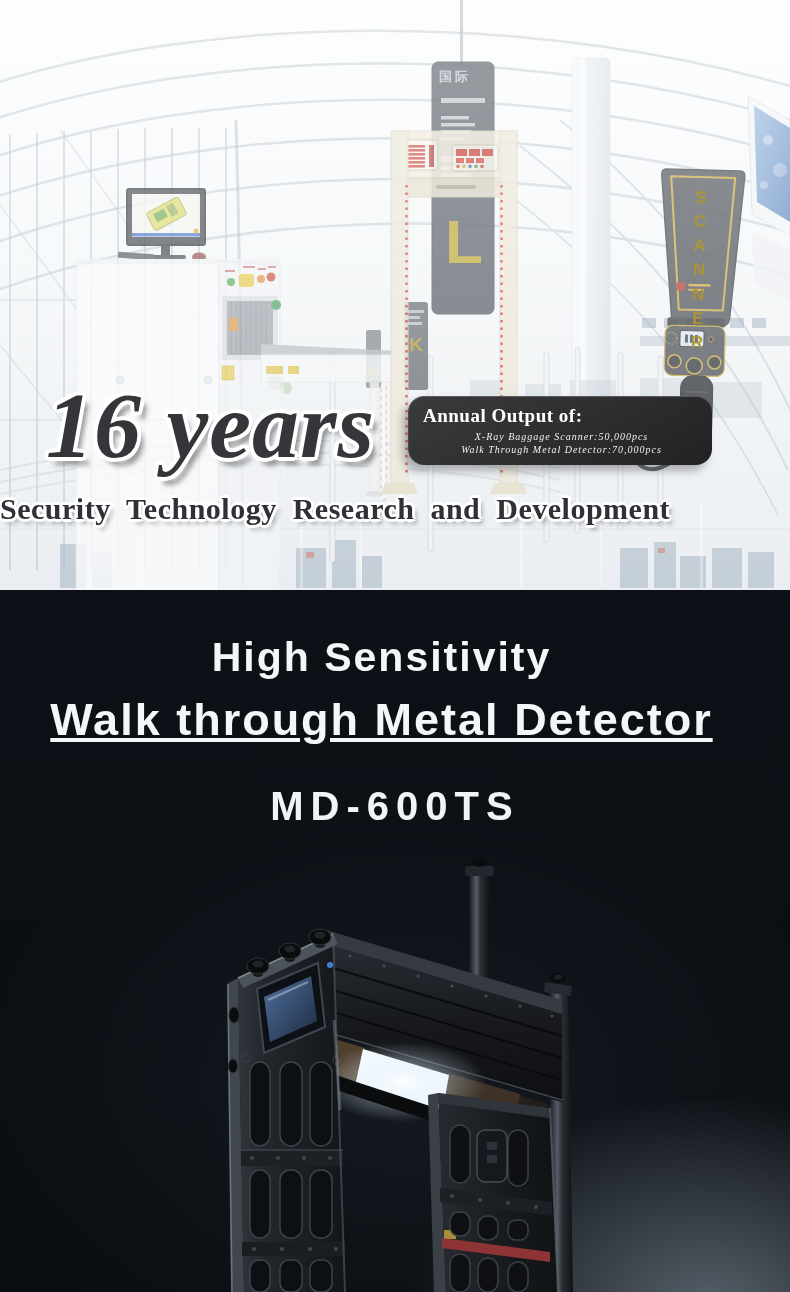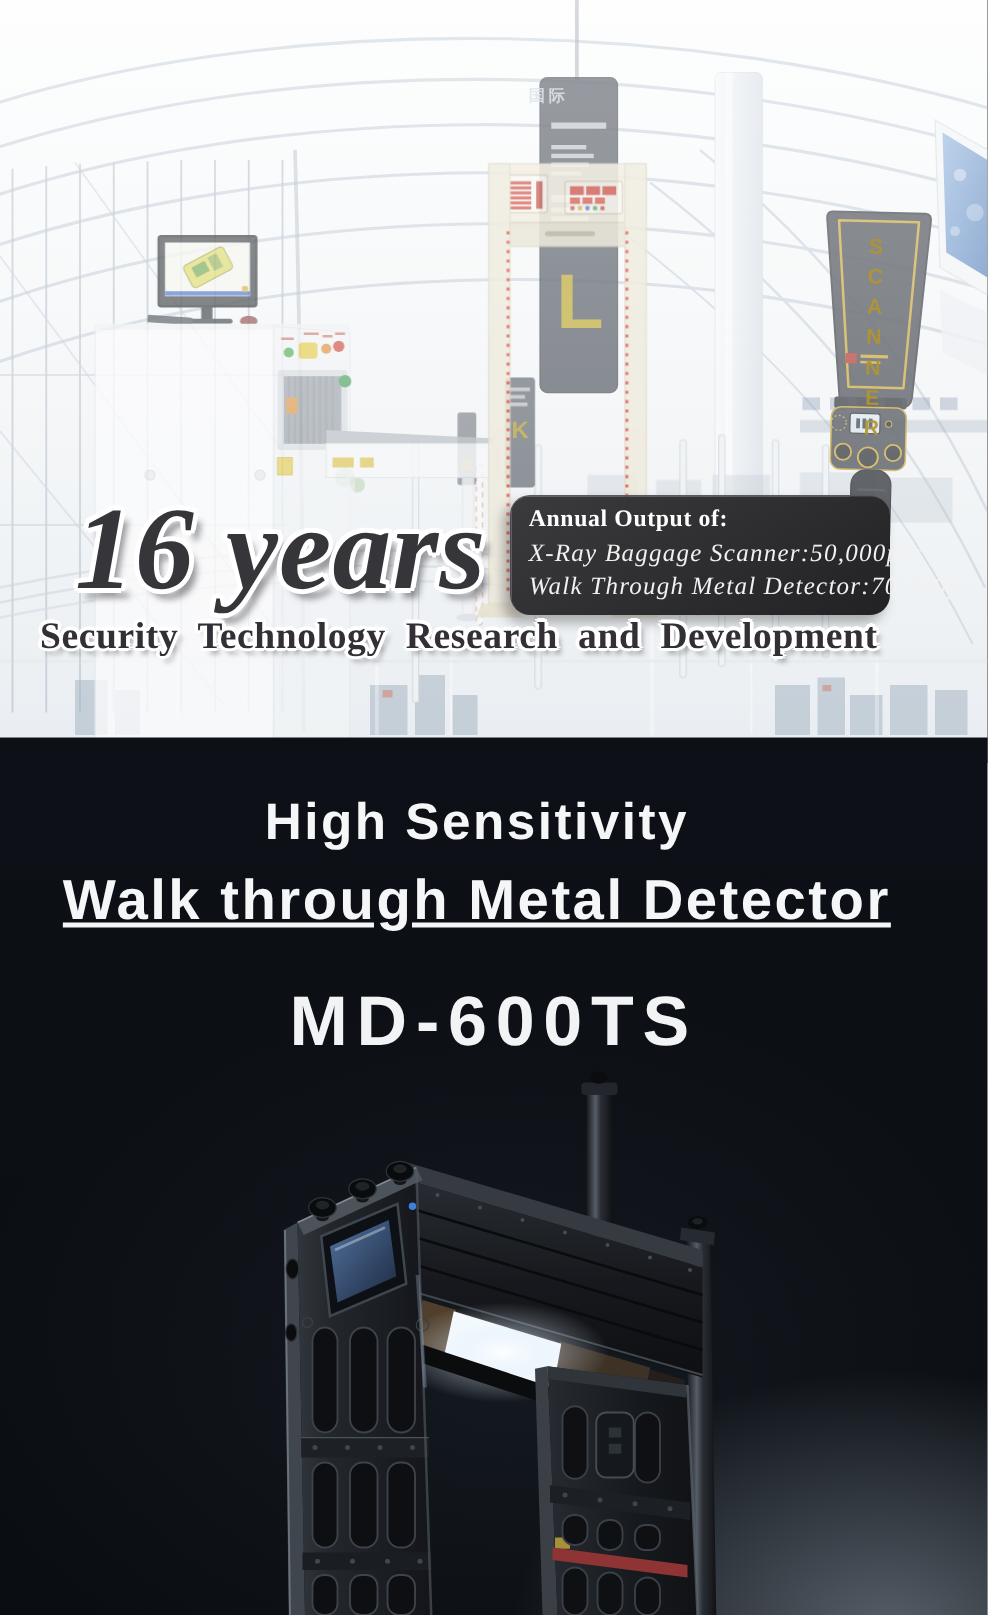--- a/index.html
+++ b/index.html
@@ -3,60 +3,60 @@
 <meta charset="utf-8">
 <style>
   html,body{margin:0;padding:0;background:#222;}
   .page{position:relative;width:790px;height:1292px;margin:0 auto;overflow:hidden;
         font-family:"Liberation Sans",sans-serif;background:#fff;}
   
   .hero{position:absolute;left:0;top:0;width:790px;height:590px;overflow:hidden;
         background:linear-gradient(#fdfefe,#e9edf1);}
   .hero svg{position:absolute;left:0;top:0;}
   .ov{position:absolute;pointer-events:none;}
-  .sign-top{left:412px;top:68px;width:54px;text-align:center;color:#dfe5ea;
+  .sign-top{left:428px;top:68px;width:54px;text-align:center;color:#dfe5ea;
             font-weight:bold;font-size:13px;letter-spacing:3px;opacity:.85;}
   .sign-L{left:438px;top:206px;width:52px;text-align:center;color:#e3cf6b;
           font-weight:bold;font-size:62px;opacity:.8;}
   .sign-K{left:404px;top:334px;width:24px;text-align:center;color:#d6c058;
           font-weight:bold;font-size:19px;opacity:.75;}
   .scanner-label{left:688px;top:186px;width:22px;text-align:center;color:#b2952f;
           font-weight:bold;font-size:17px;line-height:1.42;word-break:break-all;
           opacity:.9;transform:rotate(1.5deg);}
-  .years{left:46px;top:376px;margin:14px;font-family:"Liberation Serif",serif;
+  .years{left:46px;top:376px;margin:0;font-family:"Liberation Serif",serif;
          font-style:italic;font-weight:bold;font-size:94px;line-height:1.05;
          color:#35353a;letter-spacing:1px;white-space:nowrap;
          text-shadow:-3px -3px 0 #fff,3px -3px 0 #fff,-3px 3px 0 #fff,3px 3px 0 #fff,
                      -4px 0 0 #fff,4px 0 0 #fff,0 -4px 0 #fff,0 4px 0 #fff,
                      6px 8px 5px rgba(55,55,60,.5);}
   .annual-box{left:408px;top:396px;width:304px;box-sizing:border-box;
          padding:8px 12px 9px 14px;background:linear-gradient(150deg,#3b3b3e,#222224);
          border-radius:16px;border-top:1px solid #5a5a60;border-left:1px solid #4a4a50;
          box-shadow:-5px 6px 9px rgba(40,40,45,.35);}
   .annual-title{font-family:"Liberation Serif",serif;font-weight:bold;font-size:19px;
          color:#ffffff;letter-spacing:.5px;margin-bottom:3px;}
-  .annual-line{font-family:"Liberation Serif",serif;font-style:italic;font-size:20px;
+  .annual-line{font-family:"Liberation Serif",serif;font-style:italic;font-size:10px;
          color:#f1f1f1;letter-spacing:1px;line-height:1.32;white-space:nowrap;text-align:center;}
   .tagline{left:0;top:492px;width:628px;text-align:center;margin:0;
          font-family:"Liberation Serif",serif;font-weight:bold;font-size:30px;
          color:#322f36;letter-spacing:.5px;word-spacing:8px;white-space:nowrap;
          text-shadow:-2px -2px 0 #fff,2px -2px 0 #fff,-2px 2px 0 #fff,2px 2px 0 #fff,
                      -3px 0 0 #fff,3px 0 0 #fff,0 -3px 0 #fff,0 3px 0 #fff,
-                     4px 5px 4px rgba(60,60,65,.45);padding-left:32px;}
+                     4px 5px 4px rgba(60,60,65,.45);}
   
   .product{position:absolute;left:0;top:590px;width:790px;height:702px;overflow:hidden;
        background:
         radial-gradient(430px 300px at 90% 102%, rgba(148,162,176,.55), rgba(148,162,176,0) 70%),
         radial-gradient(620px 430px at 52% 72%, rgba(42,52,64,.30), rgba(0,0,0,0) 72%),
         linear-gradient(#0d1016,#0a0d11);}
   .headline{position:absolute;left:0;top:44px;width:763px;text-align:center;color:#f5f6f7;}
   .headline-1{font-size:41px;font-weight:bold;letter-spacing:2px;margin-bottom:13px;}
   .headline-2{font-size:45px;font-weight:bold;letter-spacing:2px;text-decoration:underline;}
   .model{position:absolute;left:0;top:194px;width:790px;text-align:center;
-         font-size:56px;font-weight:bold;letter-spacing:7px;color:#f2f3f4;}
+         font-size:40px;font-weight:bold;letter-spacing:7px;color:#f2f3f4;}
   .detector-svg{position:absolute;left:0;top:0;}
 </style>
 </head>
 <body>
 
 <div class="page">
 
   <section class="hero">
     <svg class="scene" width="790" height="590" viewBox="0 0 790 590">
       <defs>

